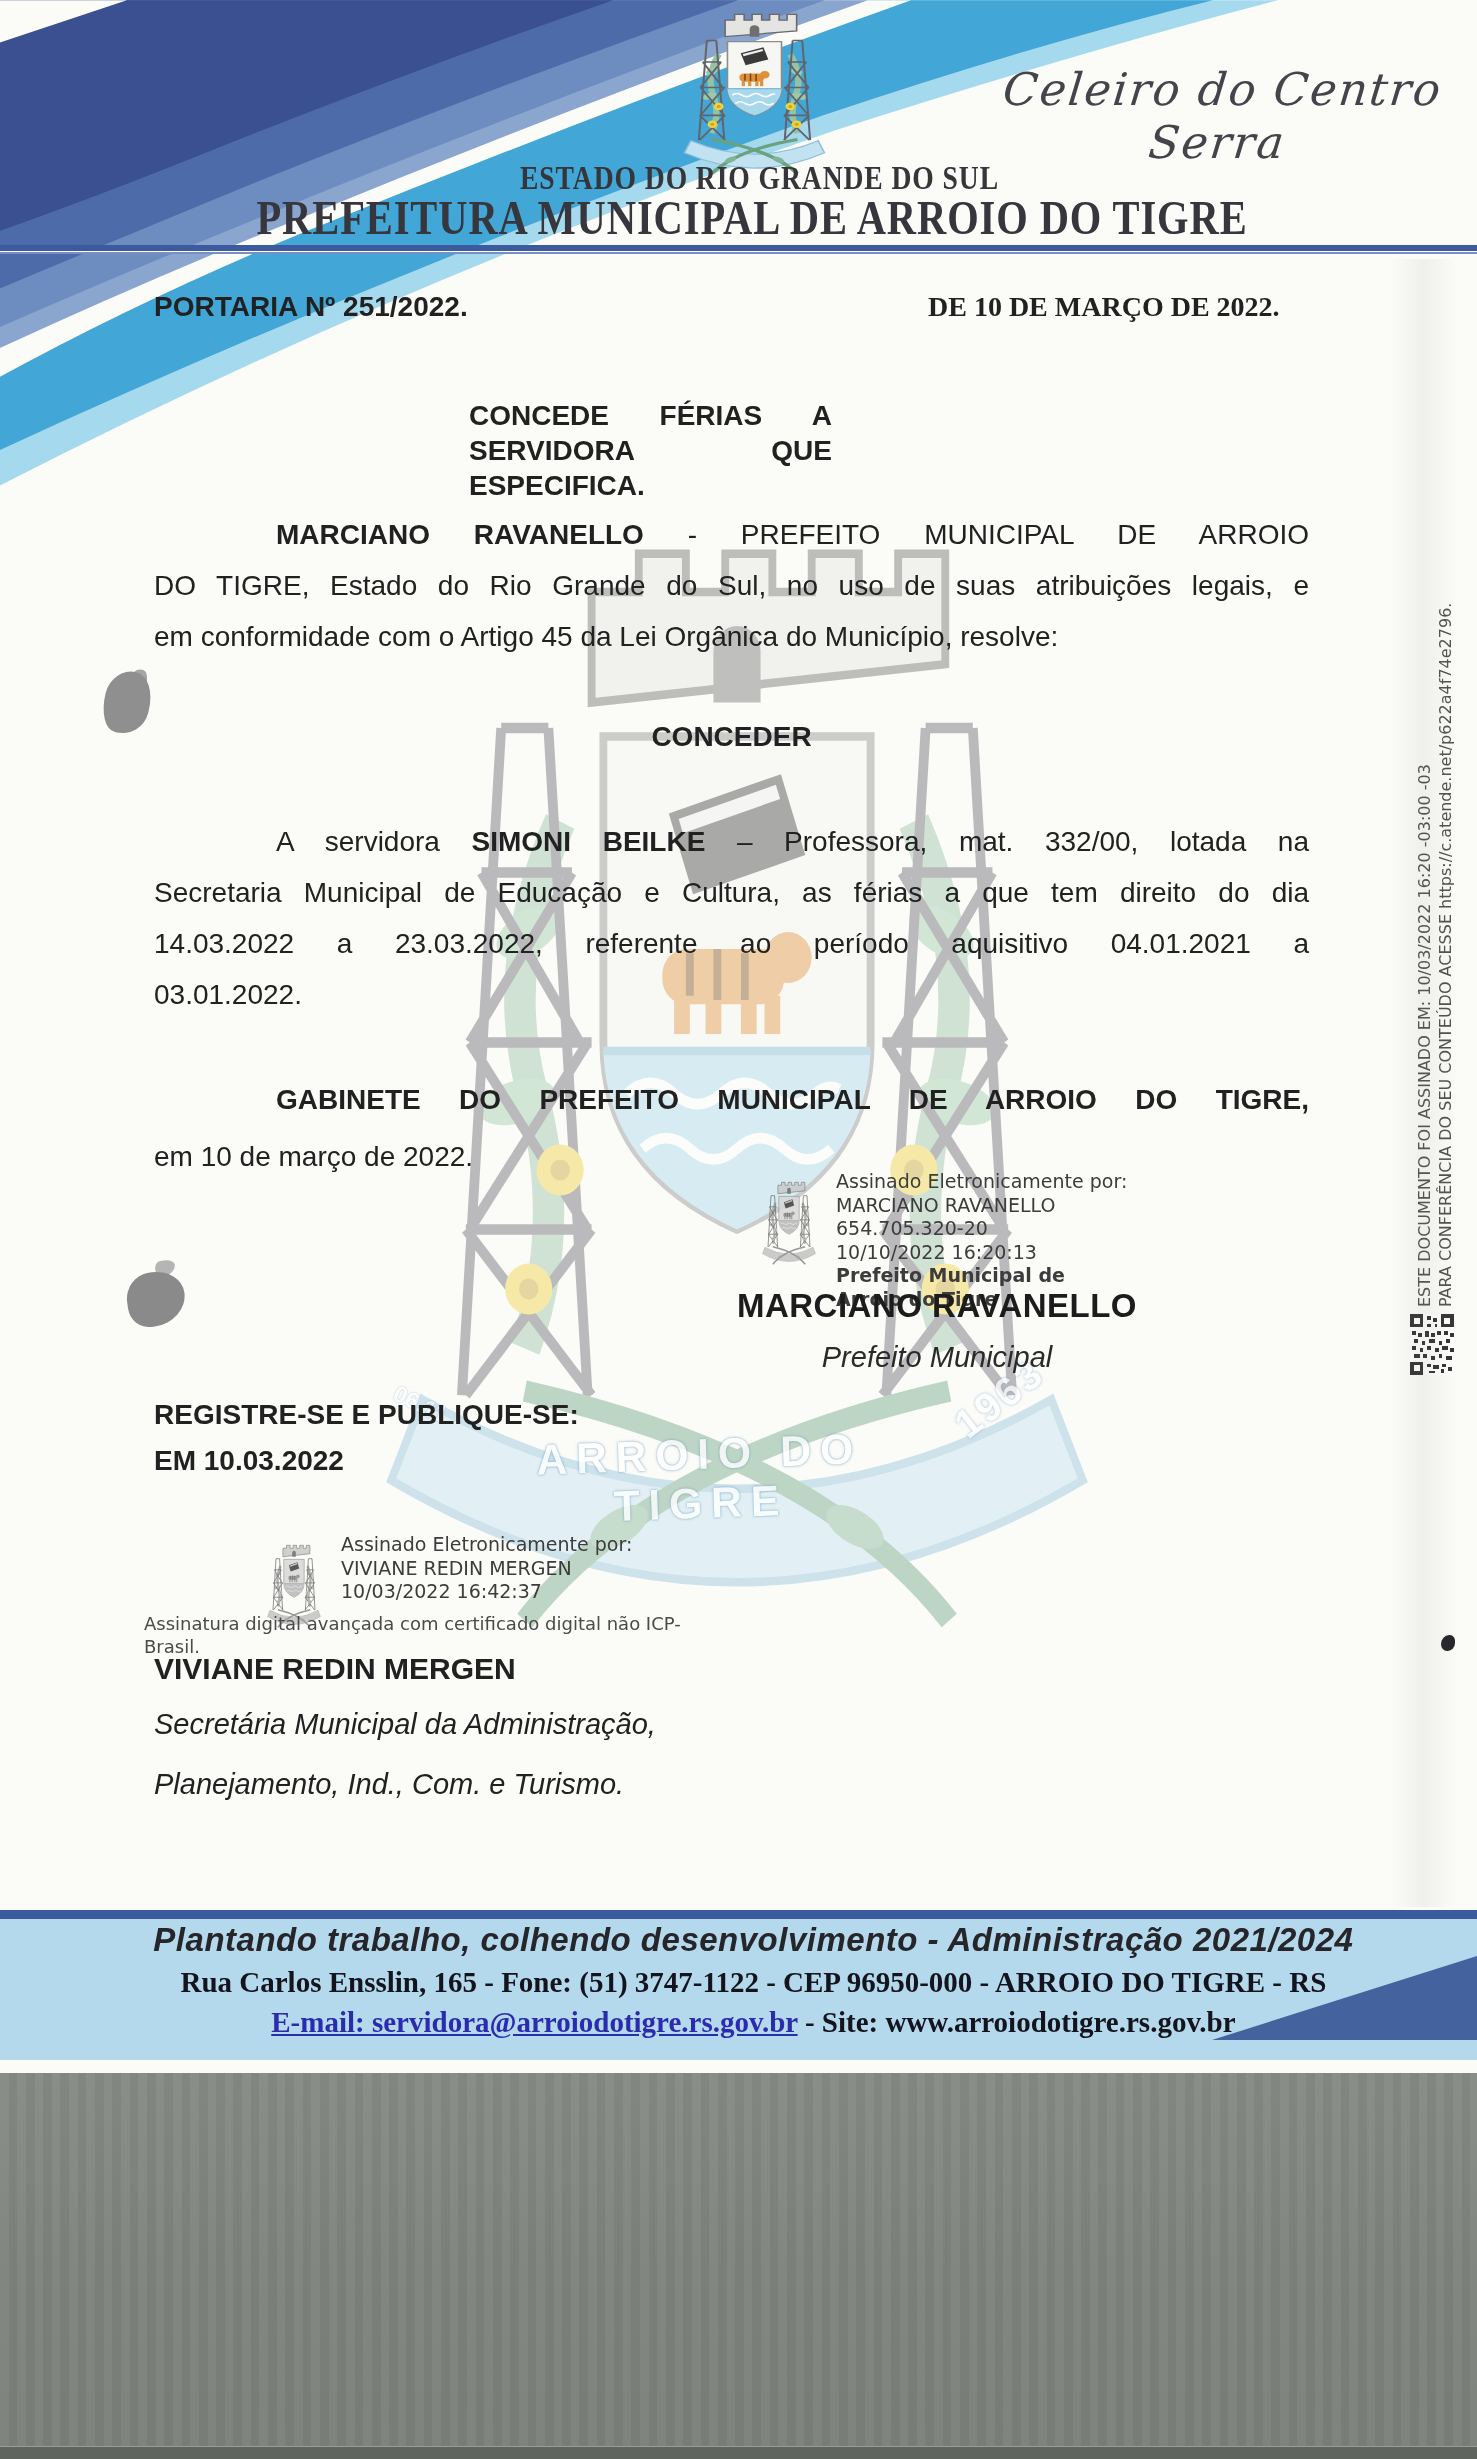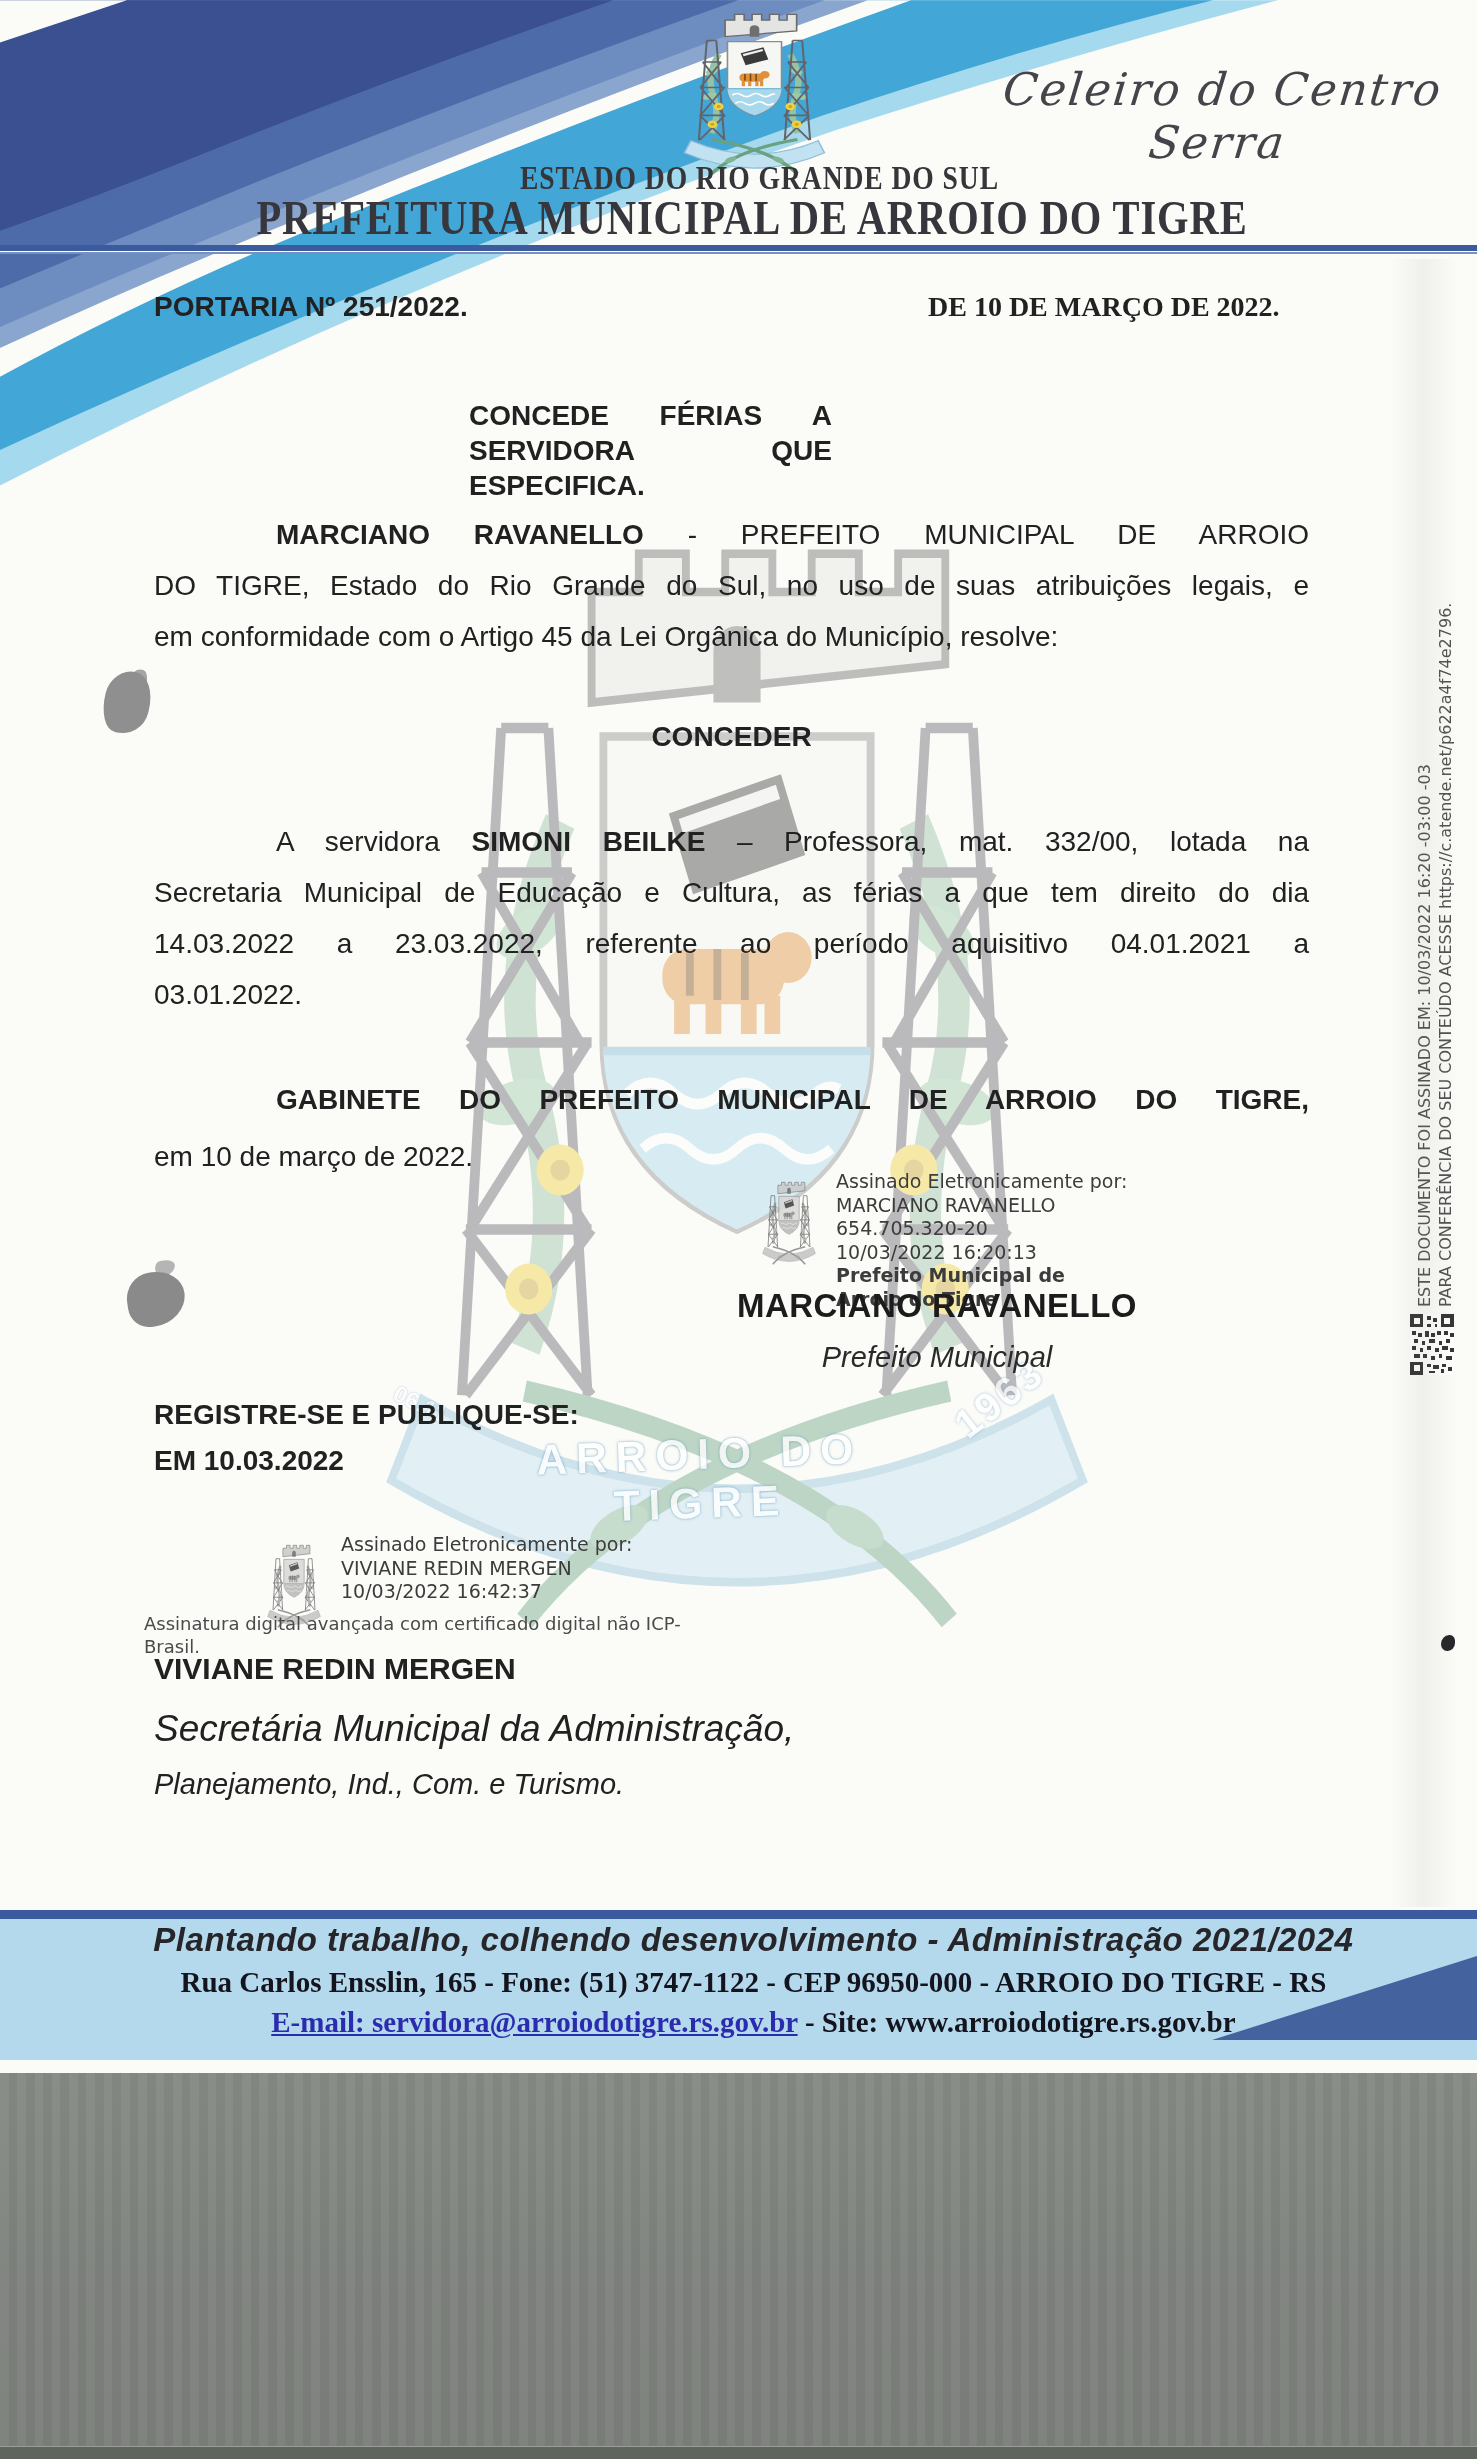--- a/index.html
+++ b/index.html
@@ -187,21 +187,21 @@
   <div class="bl" style="top:1141px;">em 10 de março de 2022.</div>
 
   <div class="stamp" style="left:759px;top:1170px;width:413px;">
     <svg class="stamp-crest" viewBox="0 0 200 260" preserveAspectRatio="none">
         <use href="#crest"></use>
       </svg>
     <div class="txt">
       <div>Assinado Eletronicamente por:</div>
       <div>MARCIANO RAVANELLO</div>
       <div>654.705.320-20</div>
-      <div>10/03/2022 16:20:13</div>
+      <div>10/10/2022 16:20:13</div>
       <div class="b">Prefeito Municipal de</div>
       <div class="b">Arroio do Tigre</div>
     </div>
   </div>
   <div class="big-name">MARCIANO RAVANELLO</div>
   <div class="role-it">Prefeito Municipal</div>
 
   <div class="bl b" style="top:1399px;">REGISTRE-SE E PUBLIQUE-SE:</div>
   <div class="bl b" style="top:1445px;">EM 10.03.2022</div>
 
@@ -213,21 +213,21 @@
       <div>Assinado Eletronicamente por:</div>
       <div>VIVIANE REDIN MERGEN</div>
       <div>10/03/2022 16:42:37</div>
     </div>
   </div>
   <div class="fine">
     <div>Assinatura digital avançada com certificado digital não ICP-</div>
     <div>Brasil.</div>
   </div>
   <div class="bl b" style="top:1652px;font-size:30px;">VIVIANE REDIN MERGEN</div>
-  <div class="bl" style="top:1708px;font-size:37px;font-style:italic;">Secretária Municipal da Administração,</div>
+  <div class="bl" style="top:1708px;font-size:29px;font-style:italic;">Secretária Municipal da Administração,</div>
   <div class="bl" style="top:1768px;font-size:29px;font-style:italic;">Planejamento, Ind., Com. e Turismo.</div>
 
   <div class="side-cap">
     <div>ESTE DOCUMENTO FOI ASSINADO EM: 10/03/2022 16:20 -03:00 -03</div>
     <div>PARA CONFERÊNCIA DO SEU CONTEÚDO ACESSE https://c.atende.net/p622a4f74e2796.</div>
   </div>
   <svg class="qr" viewBox="0 0 23 32" shape-rendering="crispEdges">
     <rect x="0" y="0" width="23" height="32" fill="#fff"></rect>
     <g fill="#1a1a1a">
       <path d="M0,0 h7 v7 h-7 z M2,2 h3 v3 h-3 z" fill-rule="evenodd"></path>

